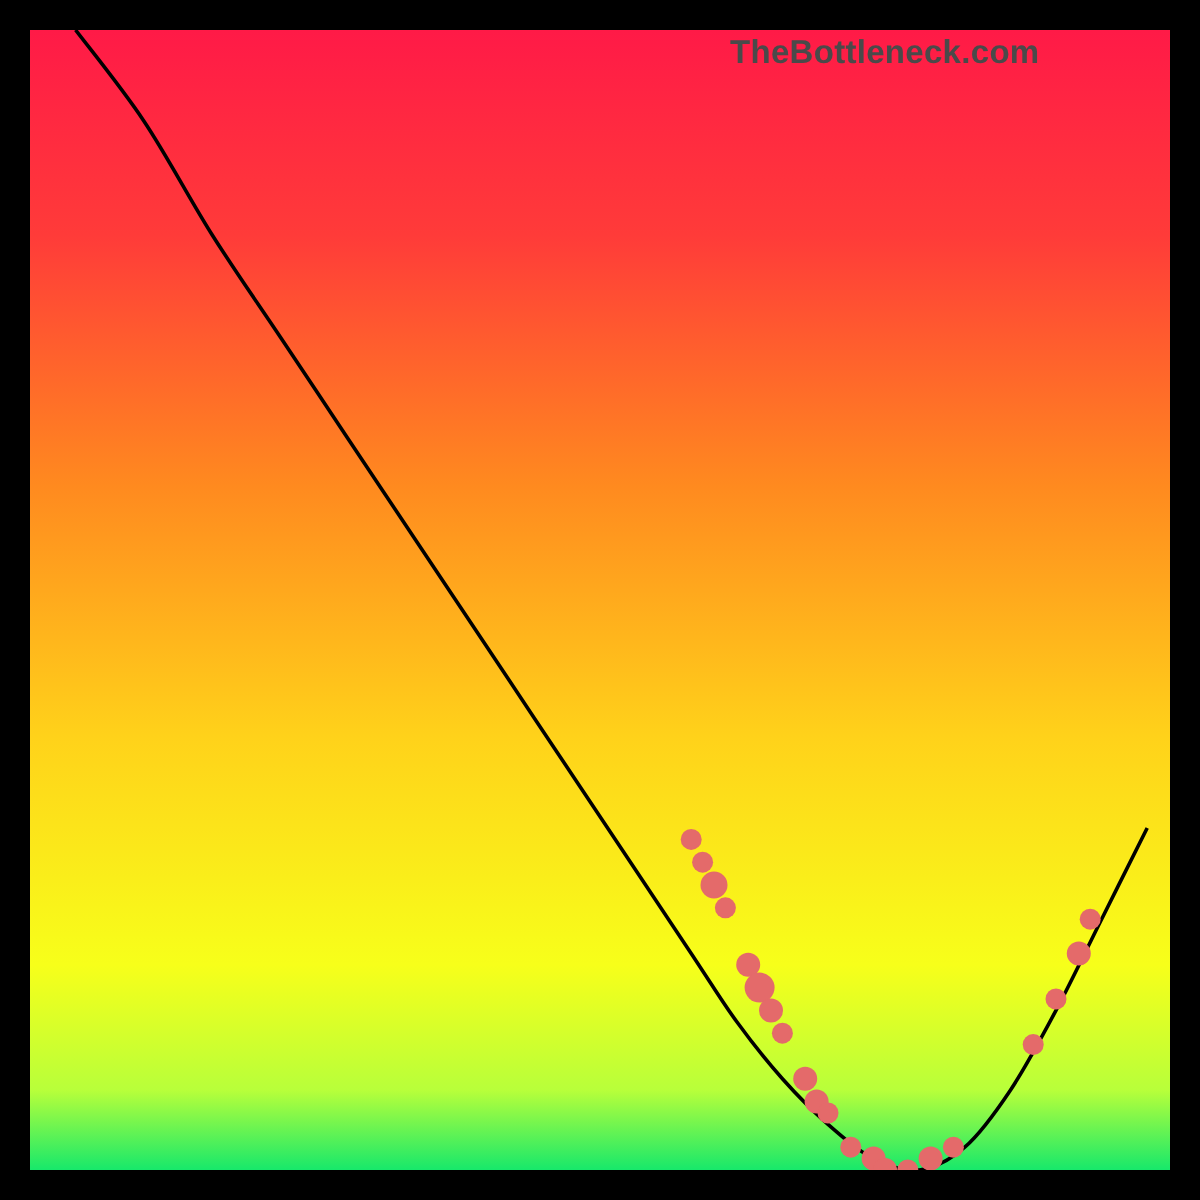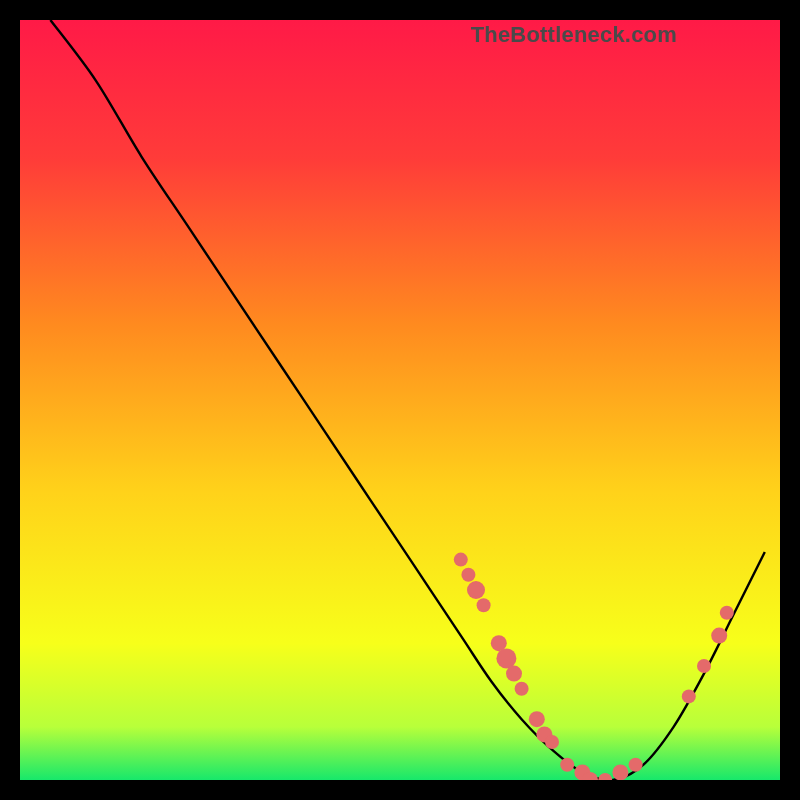--- a/index.html
+++ b/index.html
@@ -11,20 +11,21 @@
     overflow: hidden;
     font-family: Arial, Helvetica, sans-serif;
   }
   .frame {
     position: absolute;
     left: 20px;
     top: 20px;
     width: 665px;
     height: 760px;
     background: #000;
+    padding-left: 16px;
   }
   .plot {
     position: absolute;
     left: 0;
     top: 0;
     width: 760px;
     height: 760px;
   }
   .watermark {
     position: absolute;

